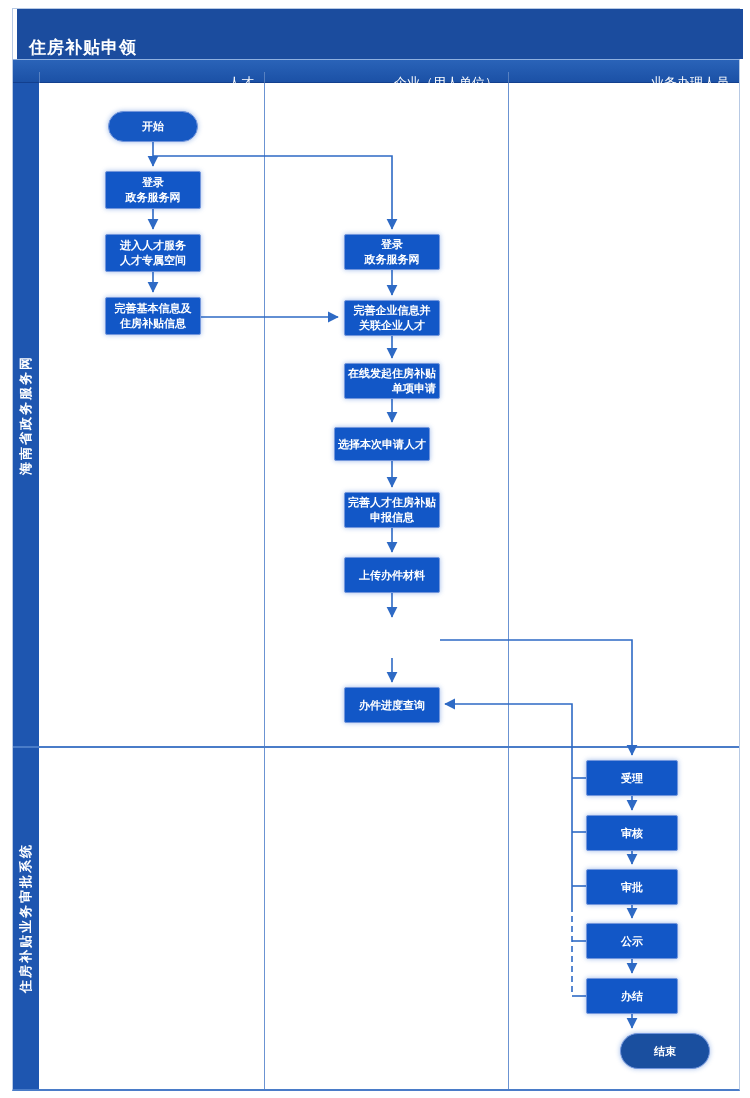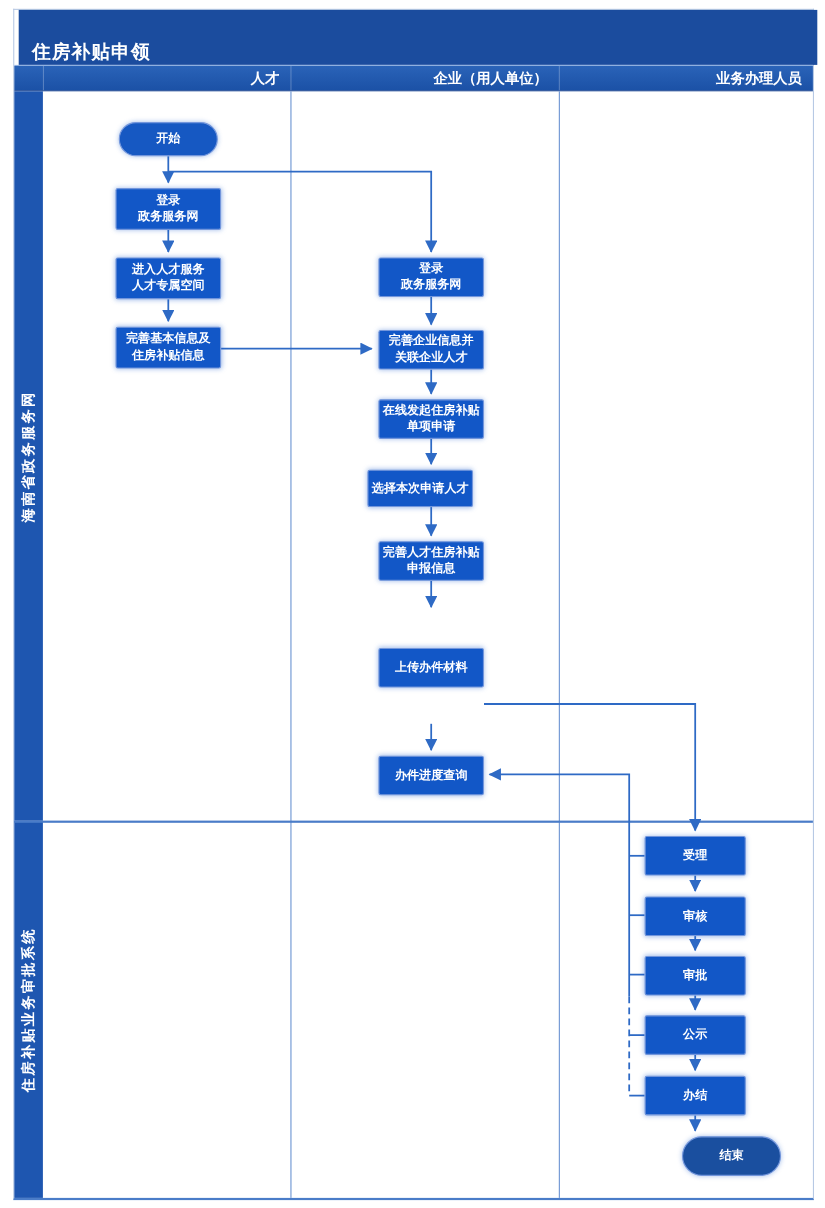--- a/index.html
+++ b/index.html
@@ -1,21 +1,21 @@
 <!DOCTYPE html>
 <html><head>
 <meta charset="utf-8">
 <style>
   html,body{margin:0;padding:0;background:#ffffff;}
   body{width:750px;height:1098px;position:relative;font-family:"Liberation Sans",sans-serif;}
   .diagram{position:absolute;left:12px;top:8px;width:726px;height:1080px;border:1px solid #b7c9e4;border-bottom:2px solid #4a7cc8;box-sizing:content-box;background:#fff;}
   .titlebar{position:absolute;left:4px;top:0;width:726px;height:50px;background:#1b4c9e;display:flex;align-items:flex-end;}
   .titlebar .t{color:#fff;font-size:17px;font-weight:bold;padding-left:12px;letter-spacing:1px;}
   .headerrow{position:absolute;left:0;top:50px;width:726px;height:24px;background:linear-gradient(to bottom,#2a63b8,#1b51a6);border-top:1px solid #8fb0e0;border-bottom:1px solid #123f8e;box-sizing:border-box;display:flex;}
-  .hcell{height:100%;display:flex;align-items:center;justify-content:flex-end;color:#fff;font-size:13px;font-weight:bold;padding-right:10px;box-sizing:border-box;border-left:1px solid rgba(255,255,255,.25);}
+  .hcell{height:100%;display:flex;align-items:center;justify-content:flex-end;color:#fff;font-size:13px;font-weight:normal;padding-right:10px;box-sizing:border-box;border-left:1px solid rgba(255,255,255,.25);margin-top:12px;}
   .hcell.corner{border-left:none;}
   .lane-strip{position:absolute;left:0;width:26px;background:#1e56b0;display:flex;align-items:center;justify-content:center;}
   .lane-strip span{transform:rotate(-90deg);white-space:nowrap;color:#fff;font-size:13px;font-weight:bold;letter-spacing:2px;}
   .vdiv{position:absolute;top:74px;width:1px;height:1006px;background:#6b93d2;}
   .hdiv{position:absolute;left:0;width:726px;height:2px;background:#4a7cc8;}
   .node{position:absolute;background:#1257c7;border:1px solid #7396dc;border-radius:2px;color:#fff;font-size:11px;font-weight:bold;display:flex;align-items:center;justify-content:center;text-align:center;white-space:pre-line;line-height:1.35;box-shadow:0 0 5px rgba(21,87,199,.4);box-sizing:border-box;}
   .pill{border-radius:18px;}
   .pill.start{background:#1658c2;}
   .pill.end{background:#1a4f9f;}
   svg.wires{position:absolute;left:0;top:0;width:726px;height:1080px;pointer-events:none;}
@@ -87,26 +87,26 @@
 政务服务网</div>
   <div class="node" style="left:92px;top:225px;width:96px;height:38px;">进入人才服务
 人才专属空间</div>
   <div class="node" style="left:92px;top:288px;width:96px;height:38px;">完善基本信息及
 住房补贴信息</div>
 
   <div class="node" style="left:331px;top:225px;width:96px;height:36px;">登录
 政务服务网</div>
   <div class="node" style="left:331px;top:291px;width:96px;height:36px;">完善企业信息并
 关联企业人才</div>
-  <div class="node" style="left:331px;top:354px;width:96px;height:36px;">在线发起住房补贴
+  <div class="node" style="left:331px;top:354px;width:96px;height:36px;text-align:right;">在线发起住房补贴
 单项申请</div>
   <div class="node" style="left:321px;top:418px;width:96px;height:34px;">选择本次申请人才</div>
   <div class="node" style="left:331px;top:483px;width:96px;height:36px;">完善人才住房补贴
 申报信息</div>
-  <div class="node" style="left:331px;top:580px;width:96px;height:36px;">上传办件材料</div>
+  <div class="node" style="left:331px;top:548px;width:96px;height:36px;">上传办件材料</div>
   <div class="node" style="left:331px;top:678px;width:96px;height:36px;">办件进度查询</div>
 
   <div class="node" style="left:573px;top:751px;width:92px;height:36px;">受理</div>
   <div class="node" style="left:573px;top:806px;width:92px;height:36px;">审核</div>
   <div class="node" style="left:573px;top:860px;width:92px;height:36px;">审批</div>
   <div class="node" style="left:573px;top:914px;width:92px;height:36px;">公示</div>
   <div class="node" style="left:573px;top:969px;width:92px;height:36px;">办结</div>
   <div class="node pill end" style="left:575px;top:1024px;width:90px;height:36px;margin-left:32px;">结束</div>
 
 </div>

